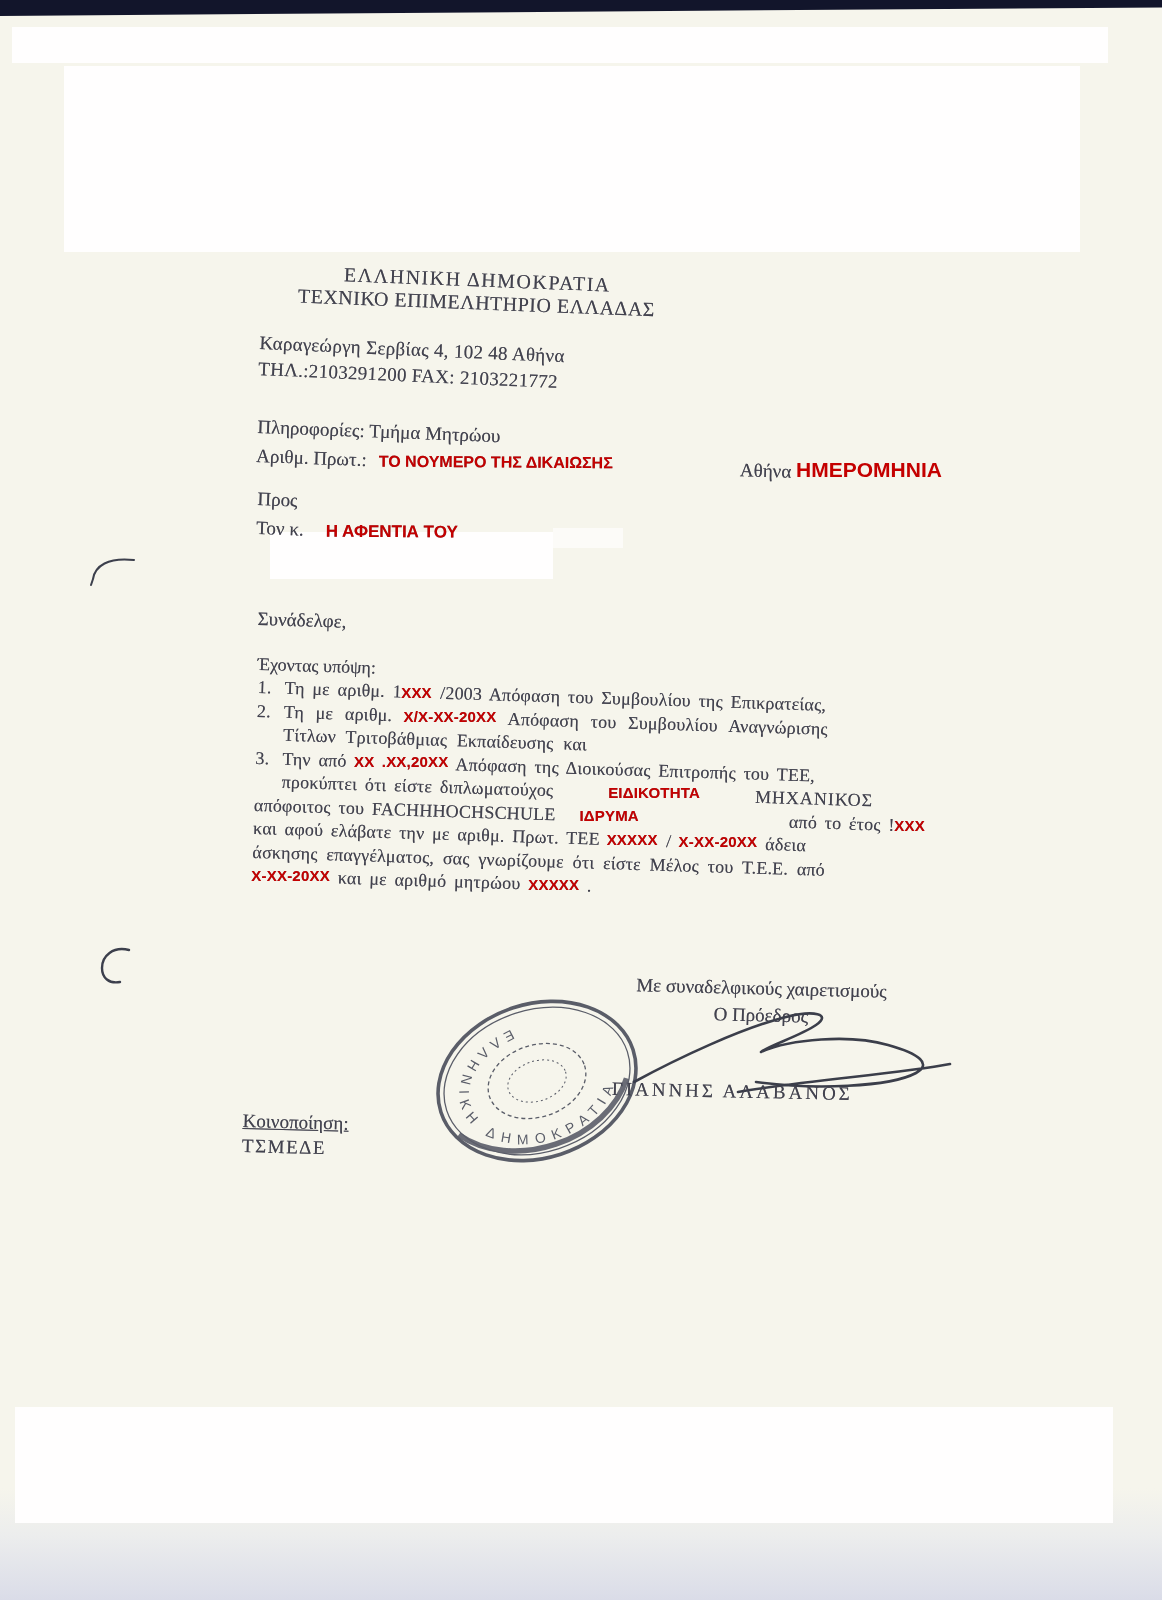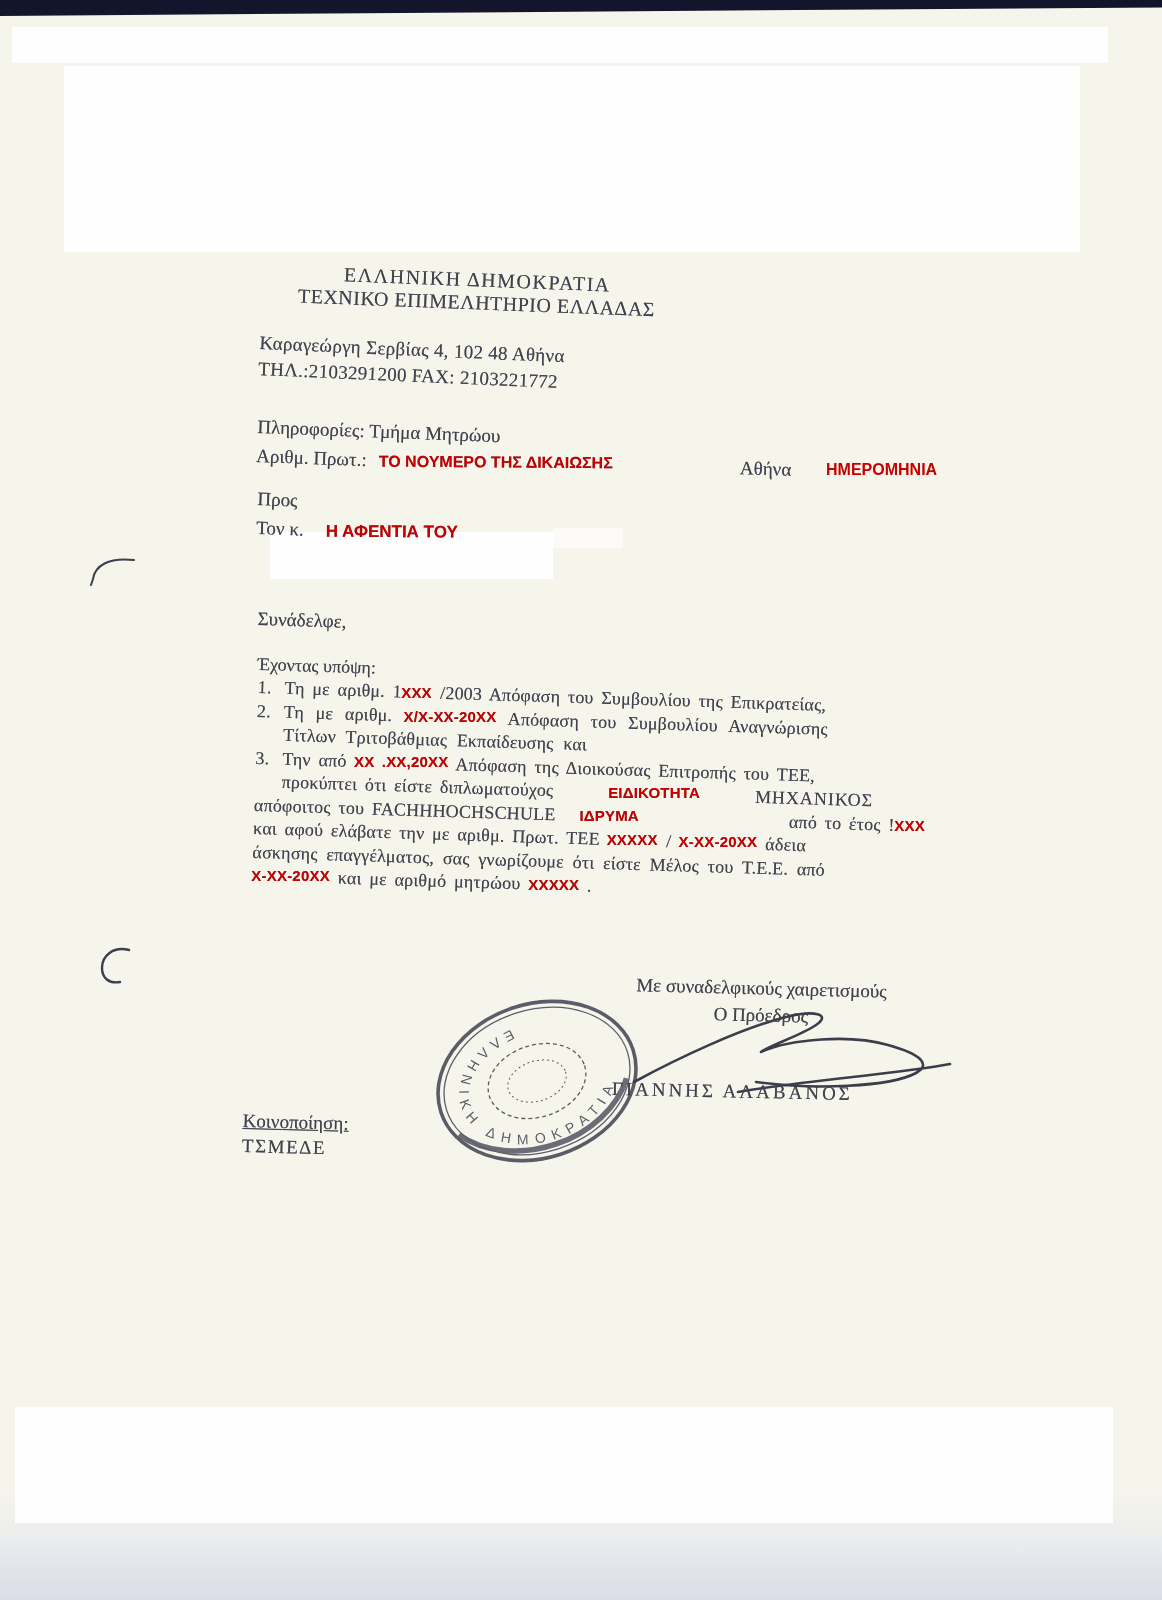--- a/index.html
+++ b/index.html
@@ -64,21 +64,21 @@
   <div class="scan rot2 meta ink" style="left:258px;top:412px;">
     <div>Πληροφορίες: Τμήμα Μητρώου</div>
     <div>
       <span>Αριθμ. Πρωτ.:</span>
       <span class="red" style="font-size:16px;margin-left:8px;">ΤΟ ΝΟΥΜΕΡΟ ΤΗΣ ΔΙΚΑΙΩΣΗΣ</span>
     </div>
   </div>
 
   <div class="scan" style="left:740px;top:458px;font-size:19px;">
     <span class="ink" style="display:inline-block;transform:rotate(1.5deg);">Αθήνα</span>
-    <span class="red noct" style="font-size:16px;margin-left:30px;">ΗΜΕΡΟΜΗΝΙΑ</span>
+    <span class="red noct" style="font-size:21px;margin-left:0;">ΗΜΕΡΟΜΗΝΙΑ</span>
   </div>
 
   <div class="scan rot2 meta ink" style="left:258px;top:484px;">
     <div>Προς</div>
     <div>
       <span>Τον κ.</span>
       <span class="red" style="font-size:17px;margin-left:18px;">Η ΑΦΕΝΤΙΑ ΤΟΥ</span>
     </div>
   </div>
 

